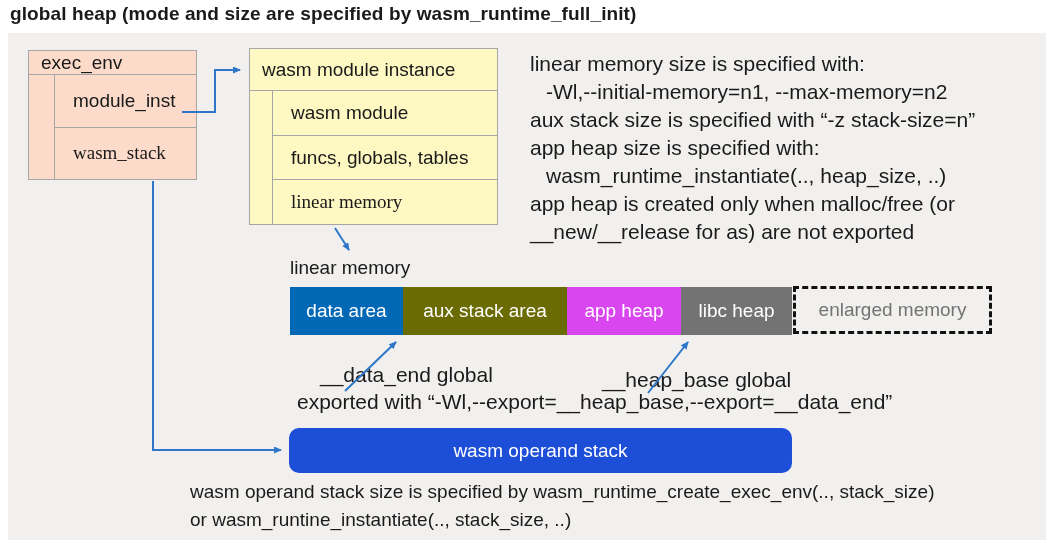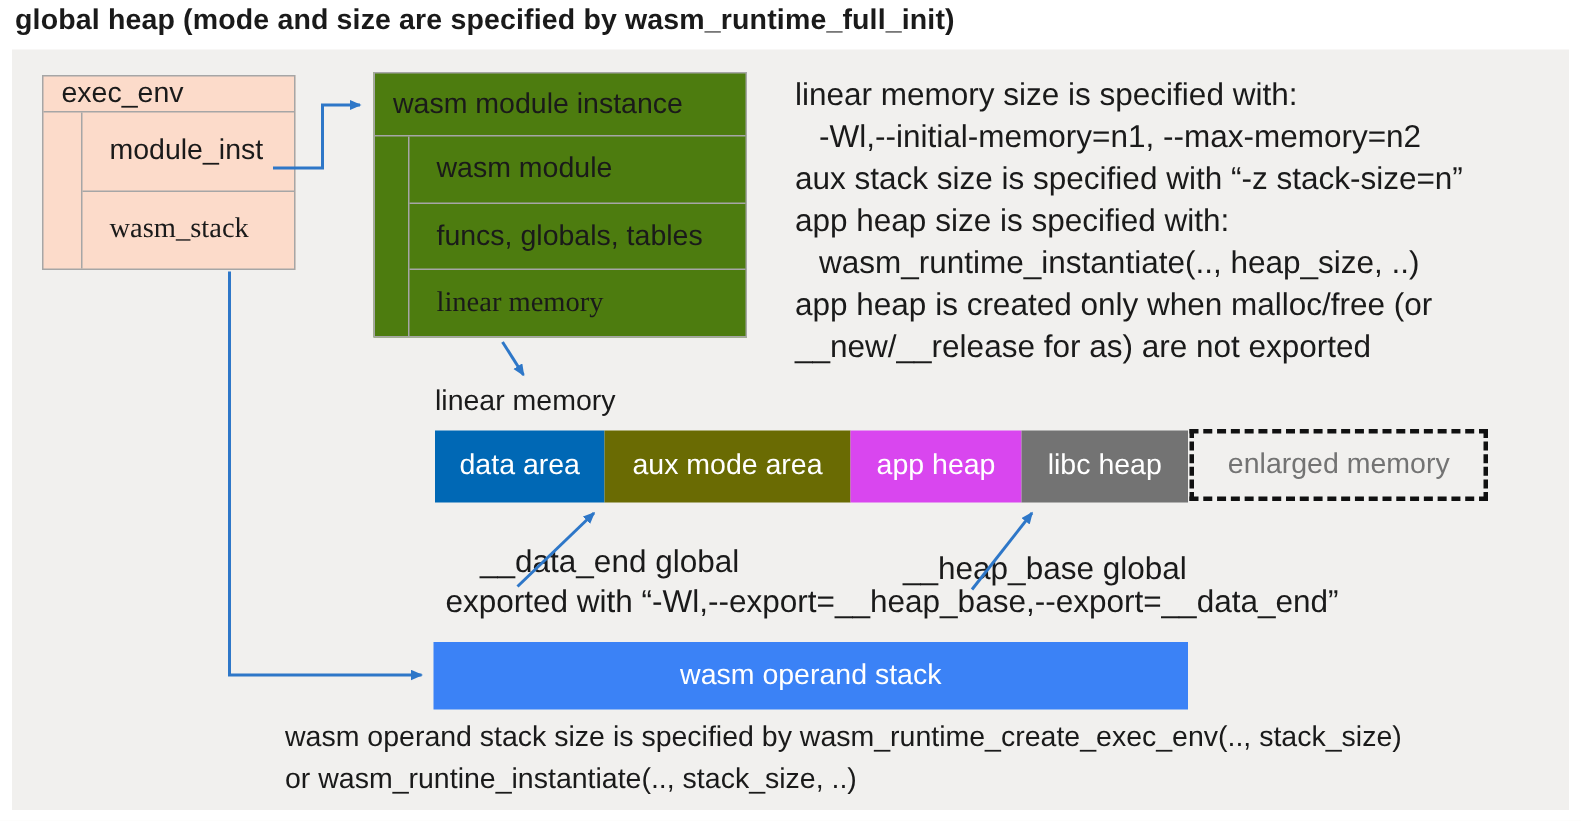--- a/index.html
+++ b/index.html
@@ -14,21 +14,21 @@
     font-size: 19px; font-weight: 600; letter-spacing: 0.1px;
   }
   .panel {
     position: absolute; left: 8px; top: 33px; width: 1038px; height: 507px;
     background: #f1f0ee;
   }
   svg.arrows { position: absolute; left: 0; top: 0; width: 1054px; height: 547px; pointer-events: none; }
 
   .box { position: absolute; border: 1px solid #a6a6a6; display: flex; flex-direction: column; font-size: 19px; }
   .box-exec { left: 28px; top: 50px; width: 169px; height: 130px; background: #fcdbca; }
-  .box-inst { left: 249px; top: 48px; width: 249px; height: 177px; background: #4d7c0f; }
+  .box-inst { left: 249px; top: 48px; width: 249px; height: 177px; background: #fef9c3; }
   .box-header { display: flex; align-items: center; padding-left: 12px; border-bottom: 1px solid #a6a6a6; }
   .box-exec .box-header { height: 24px; }
   .box-inst .box-header { height: 42px; }
   .box-body { flex: 1; display: flex; }
   .strip { border-right: 1px solid #a6a6a6; }
   .box-exec .strip { width: 26px; }
   .box-inst .strip { width: 23px; }
   .rows { flex: 1; display: flex; flex-direction: column; }
   .row { flex: 1; display: flex; align-items: center; padding-left: 18px; border-bottom: 1px solid #a6a6a6; }
   .row:last-child { border-bottom: none; font-family: Liberation Serif, serif; }
@@ -100,32 +100,32 @@
     <div>app heap size is specified with:</div>
     <div class="indent">wasm_runtime_instantiate(.., heap_size, ..)</div>
     <div>app heap is created only when malloc/free (or</div>
     <div>__new/__release for as) are not exported</div>
   </div>
 
   <div class="lm-label">linear memory</div>
 
   <div class="membar">
     <div class="seg seg-0" style="background-color: rgb(0, 104, 181);">data area</div>
-    <div class="seg seg-1" style="background-color: rgb(106, 107, 3);">aux mode area</div>
+    <div class="seg seg-1" style="background-color: rgb(106, 107, 3);">aux stack area</div>
     <div class="seg seg-2" style="background-color: #d946ef;">app heap</div>
     <div class="seg seg-3" style="background-color: #737373;">libc heap</div>
   </div>
 
   <div class="enlarged">enlarged memory</div>
 
   <div class="ann ann-data-end">__data_end global</div>
   <div class="ann ann-heap-base">__heap_base global</div>
   <div class="ann ann-exported">exported with “-Wl,--export=__heap_base,--export=__data_end”</div>
 
-  <div class="opstack" style="background-color: #3b82f6;">wasm operand stack</div>
+  <div class="opstack" style="background-color: #1d4ed8; border-radius: 10px;">wasm operand stack</div>
 
   <div class="footer">
     <div>wasm operand stack size is specified by wasm_runtime_create_exec_env(.., stack_size)</div>
     <div>or wasm_runtine_instantiate(.., stack_size, ..)</div>
   </div>
 
   <svg class="arrows" viewBox="0 0 1054 547">
     <defs>
       <marker id="ah" markerWidth="10" markerHeight="10" refX="7" refY="3.5" orient="auto" markerUnits="userSpaceOnUse">
         <path d="M0,0 L8,3.5 L0,7 z" fill="#2e77c8"></path>

